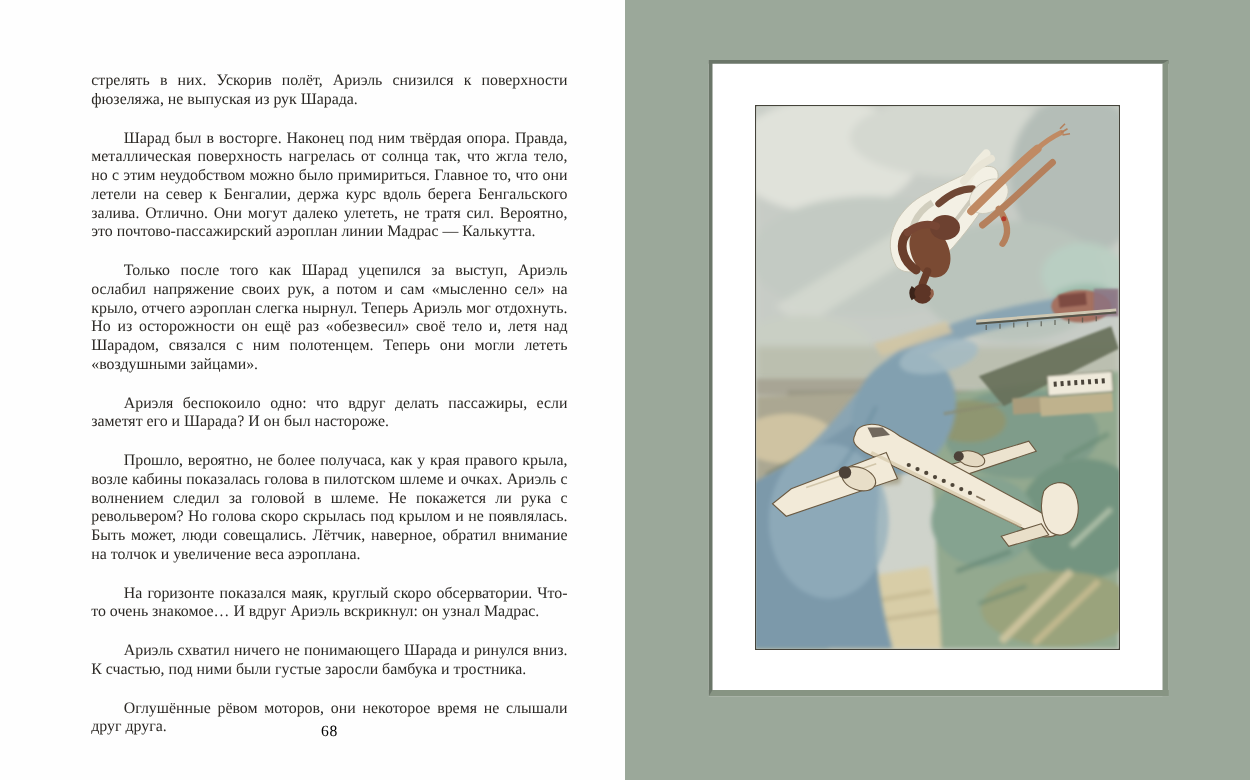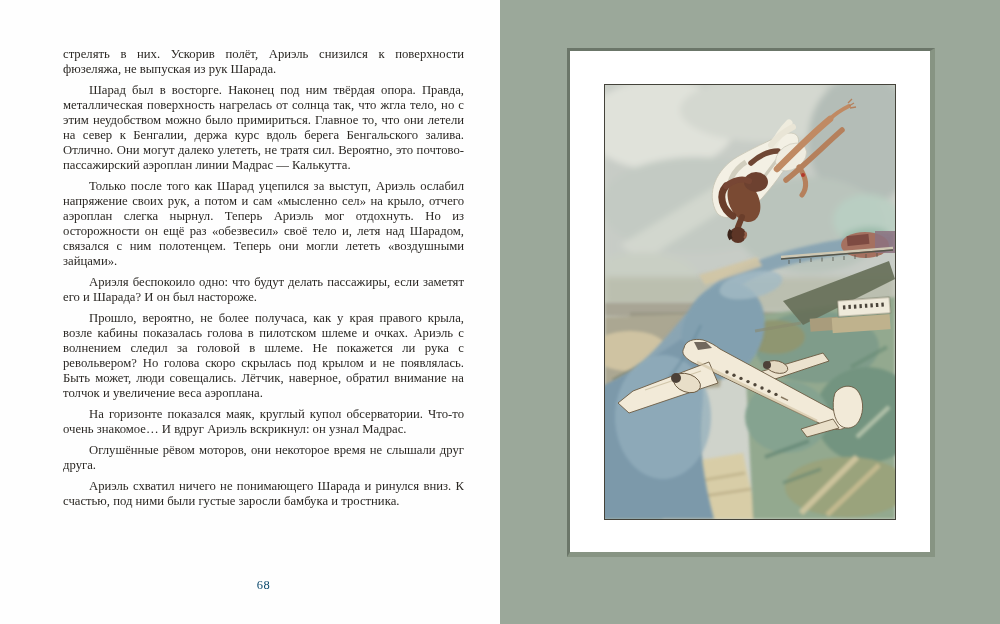--- a/index.html
+++ b/index.html
@@ -8,25 +8,25 @@
     position:relative;width:1000px;height:624px;overflow:hidden;
     background:#ffffff;
     font-family:"Liberation Serif","DejaVu Serif",serif;
   }
   .page-left{position:absolute;left:0;top:0;width:500px;height:624px;background:#fefefe;}
   .text-block{
     position:absolute;left:57px;top:41px;width:413px;
     color:#2b2824;font-size:12.7px;line-height:15px;
     text-align:justify;hyphens:none;
   }
-  .text-block p{margin:6px;text-indent:26px;}
+  .text-block p{margin:16px;text-indent:26px;}
   .text-block p.first{text-indent:0;}
   .page-number{
     position:absolute;left:57px;top:578px;width:413px;
-    text-align:center;font-size:12.5px;color:#0c4a6e;letter-spacing:.5px;
+    text-align:center;font-size:12.5px;color:#000000;letter-spacing:.5px;
   }
   .page-right{position:absolute;left:500px;top:0;width:500px;height:624px;background:#9ba89a;}
   .plate{
     position:absolute;left:67px;top:48px;width:360px;height:501px;background:#ffffff;
     border-top:3px solid #6b7669;border-left:3px solid #6b7669;
     border-right:5px solid #879483;border-bottom:5px solid #879483;
   }
   .illustration{
     position:absolute;left:34px;top:33px;width:290px;height:434px;
     border:1px solid #44433a;background:#cfd3cb;box-sizing:content-box;
@@ -36,25 +36,25 @@
 </head>
 <body>
 
 <div class="spread">
 
   <div class="page-left">
     <div class="text-block">
       <p class="first">стрелять в них. Ускорив полёт, Ариэль снизился к поверхности фюзеляжа, не выпуская из рук Шарада.</p>
       <p>Шарад был в восторге. Наконец под ним твёрдая опора. Правда, металлическая поверхность нагрелась от солнца так, что жгла тело, но с этим неудобством можно было примириться. Главное то, что они летели на север к Бенгалии, держа курс вдоль берега Бенгальского залива. Отлично. Они могут далеко улететь, не тратя сил. Вероятно, это почтово-пассажирский аэроплан линии Мадрас — Калькутта.</p>
       <p>Только после того как Шарад уцепился за выступ, Ариэль ослабил напряжение своих рук, а потом и сам «мысленно сел» на крыло, отчего аэроплан слегка нырнул. Теперь Ариэль мог отдохнуть. Но из осторожности он ещё раз «обезвесил» своё тело и, летя над Шарадом, связался с ним полотенцем. Теперь они могли лететь «воздушными зайцами».</p>
-      <p>Ариэля беспокоило одно: что будут делать пассажиры, если заметят его и Шарада? И он был настороже.</p>
+      <p>Ариэля беспокоило одно: что вдруг делать пассажиры, если заметят его и Шарада? И он был настороже.</p>
       <p>Прошло, вероятно, не более получаса, как у края правого крыла, возле кабины показалась голова в пилотском шлеме и очках. Ариэль с волнением следил за головой в шлеме. Не покажется ли рука с револьвером? Но голова скоро скрылась под крылом и не появлялась. Быть может, люди совещались. Лётчик, наверное, обратил внимание на толчок и увеличение веса аэроплана.</p>
-      <p>На горизонте показался маяк, круглый купол обсерватории. Что-то очень знакомое… И вдруг Ариэль вскрикнул: он узнал Мадрас.</p>
+      <p>На горизонте показался маяк, круглый скоро обсерватории. Что-то очень знакомое… И вдруг Ариэль вскрикнул: он узнал Мадрас.</p>
+      <p>Ариэль схватил ничего не понимающего Шарада и ринулся вниз. К счастью, под ними были густые заросли бамбука и тростника.</p>
       <p>Оглушённые рёвом моторов, они некоторое время не слышали друг друга.</p>
-      <p>Ариэль схватил ничего не понимающего Шарада и ринулся вниз. К счастью, под ними были густые заросли бамбука и тростника.</p>
     </div>
     <div class="page-number">68</div>
   </div>
 
   <div class="page-right">
     <div class="plate">
       <div class="illustration" role="img" aria-label="Акварель: Ариэль и Шарад кувыркаются в воздухе над белым двухмоторным аэропланом, летящим над извилистой рекой, мостом и зелёными полями">
 
         <svg width="290" height="434" viewBox="0 0 290 434">
           <defs>

